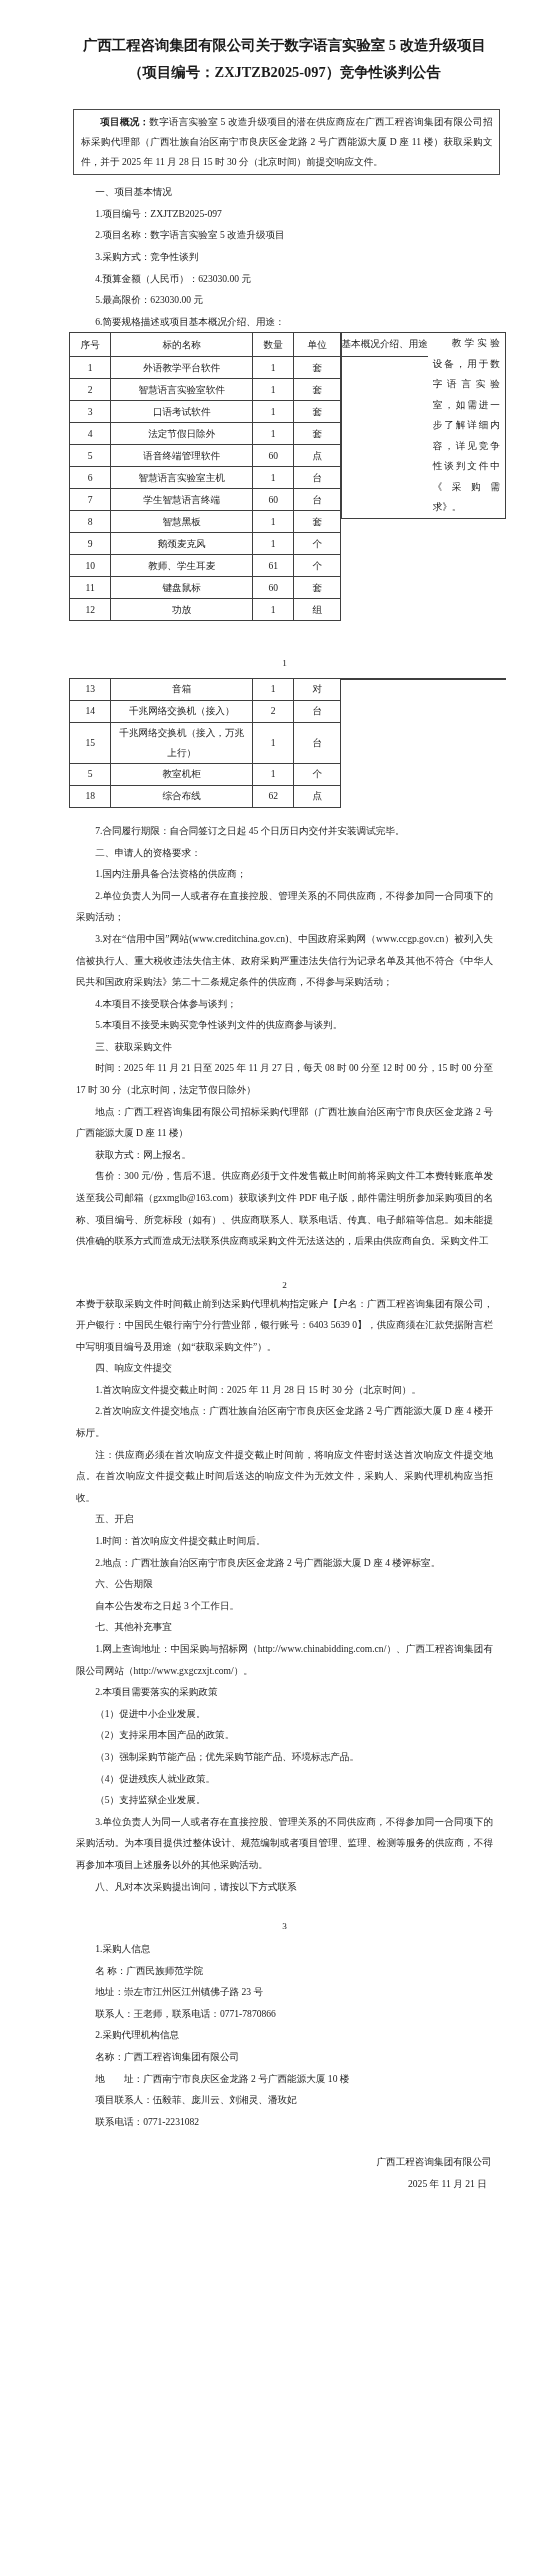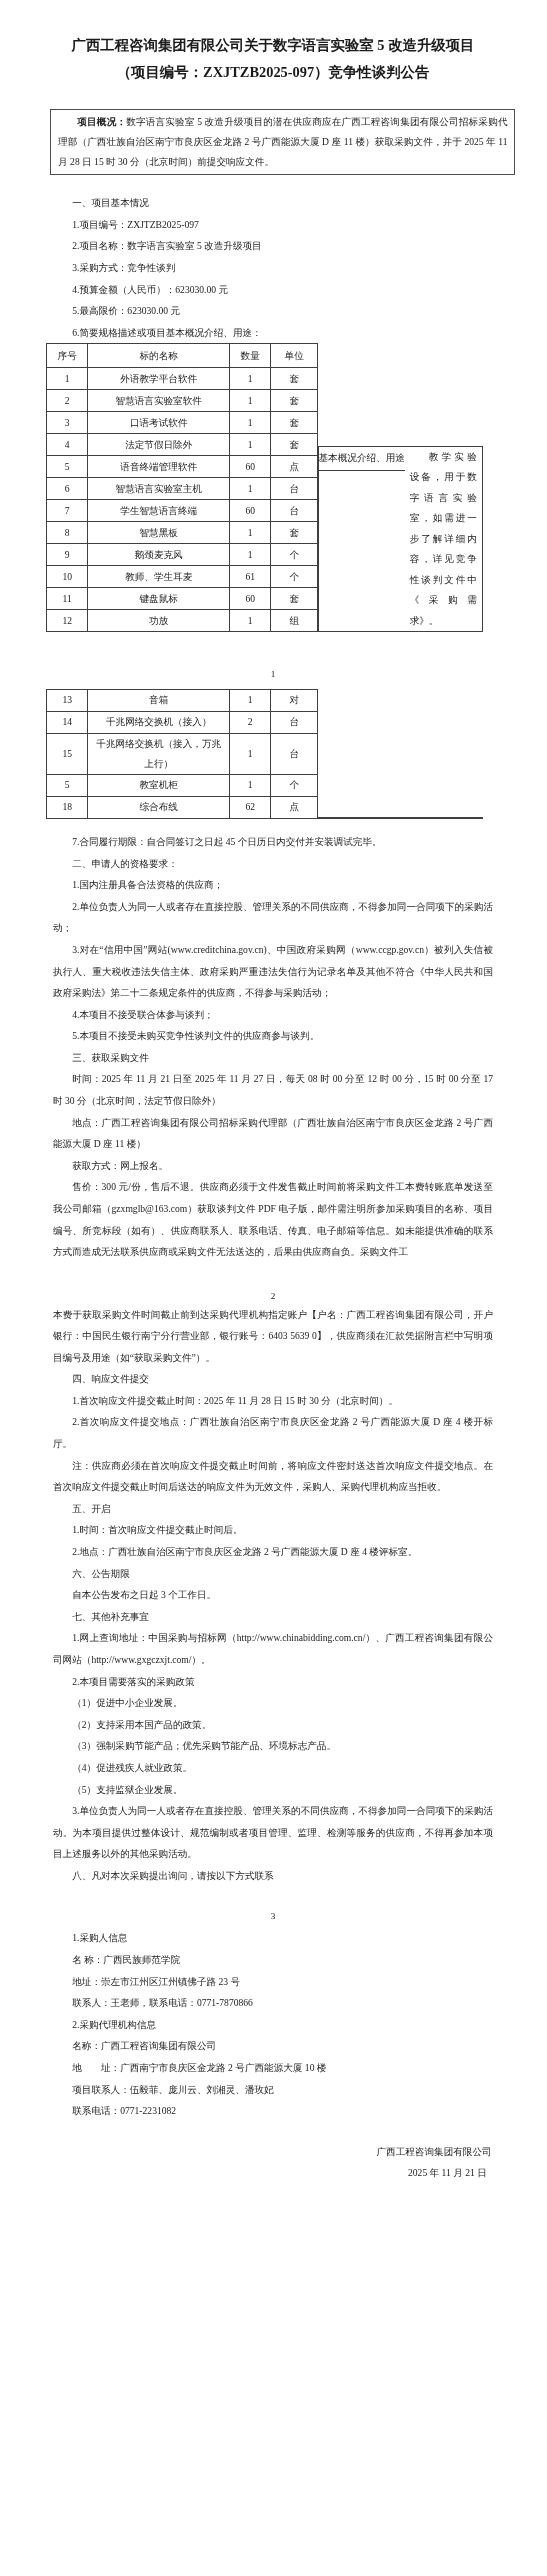--- a/index.html
+++ b/index.html
@@ -1,31 +1,31 @@
 <!DOCTYPE html>
 <html style="font-size:11px"><head>
 <meta charset="utf-8">
 <style>
   html,body{margin:0;padding:0;}
   body{
     width:548px;height:2576px;overflow:hidden;background:#ffffff;color:#1b1b1b;
     font-family:"Liberation Serif","DejaVu Serif",serif;
   }
-  .page{box-sizing:border-box;width:548px;height:2576px;padding:0 55px 0 53px;}
+  .page{box-sizing:border-box;width:548px;height:2576px;padding:0 55px 0 76px;}
   .title-block{padding-top:31.5px;text-align:center;}
   .title-line{font-size:14.4px;font-weight:bold;line-height:27px;white-space:nowrap;}
   .overview-box{
-    box-sizing:border-box;width:465px;margin:23px 0 17px -2.7px;
+    box-sizing:border-box;width:427px;margin:23px 0 6px -2.7px;
     border:0.7px solid #4c4c4c;padding:2.1px 6.8px 2.7px;
   }
   .ov{margin:0;font-size:9.6px;line-height:20px;text-align:justify;text-indent:2em;}
   .bold{font-weight:bold;}
   .para{margin:0;font-size:9.6px;line-height:21.6px;text-align:justify;text-indent:2em;word-break:break-all;}
   .para.noind{text-indent:0;}
-  .tblwrap{display:flex;align-items:flex-end;width:476px;margin-left:-6.8px;}
+  .tblwrap{display:flex;align-items:flex-start;width:476px;margin-left:-6.8px;}
   table.goods{border-collapse:collapse;table-layout:fixed;width:271px;}
   .goods td,.goods th{
     border:0.7px solid #3f3f3f;text-align:center;vertical-align:middle;
     font-size:9.6px;font-weight:normal;padding:0 3.4px;word-break:break-all;
   }
   .goods thead th{height:23px;line-height:12.3px;}
   .goods td{height:21px;line-height:20px;}
   .desc-col{
     box-sizing:border-box;width:165px;margin-left:-0.7px;border:0.7px solid #3f3f3f;
     display:flex;flex-direction:row;

